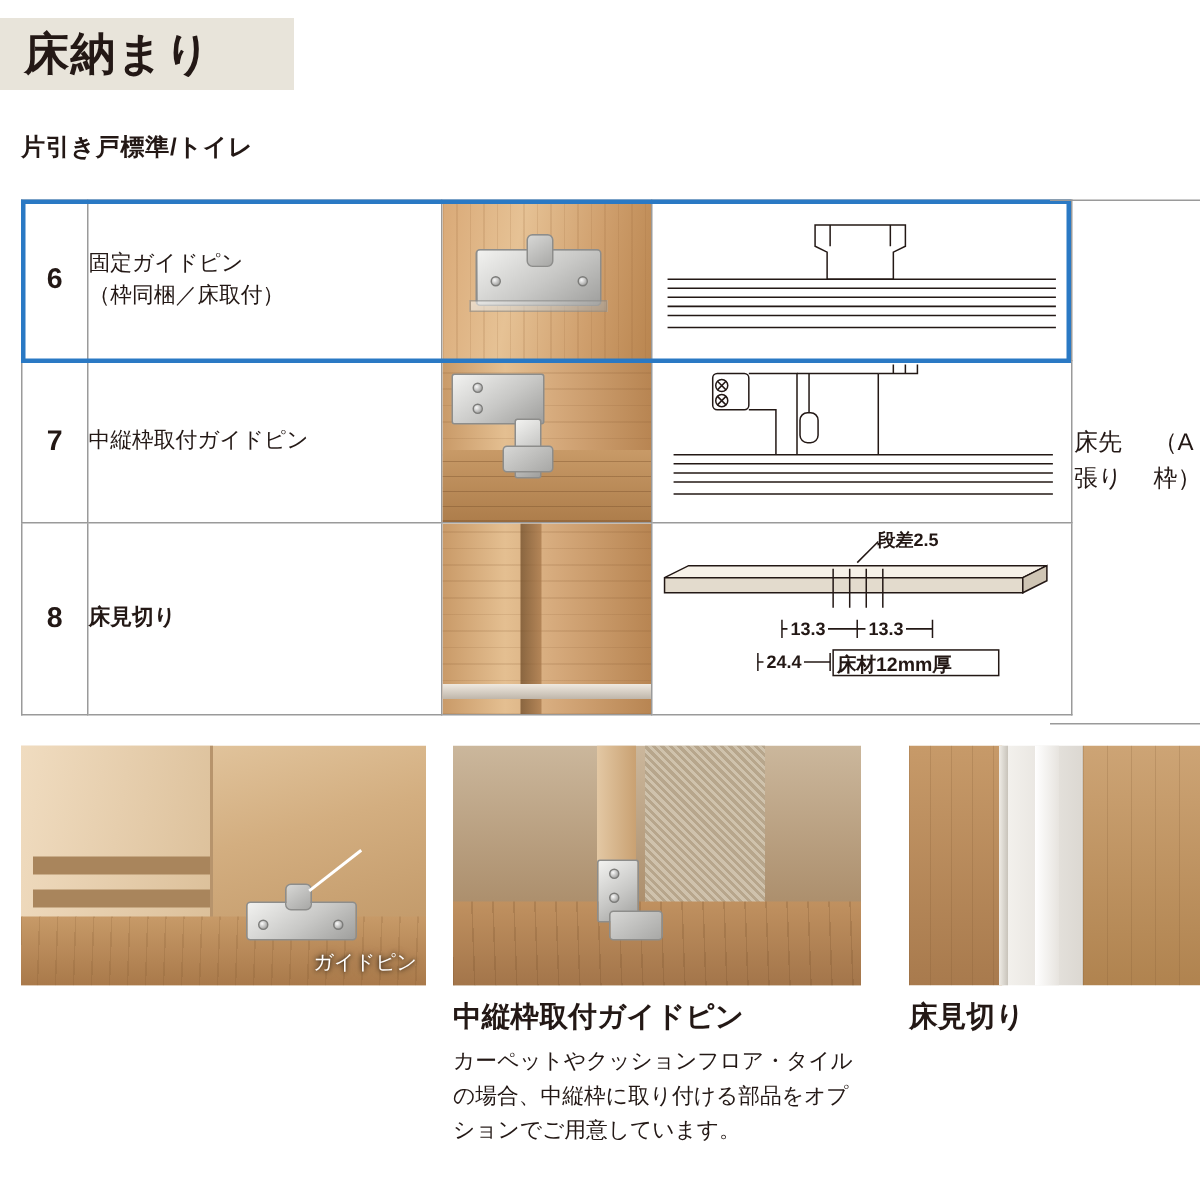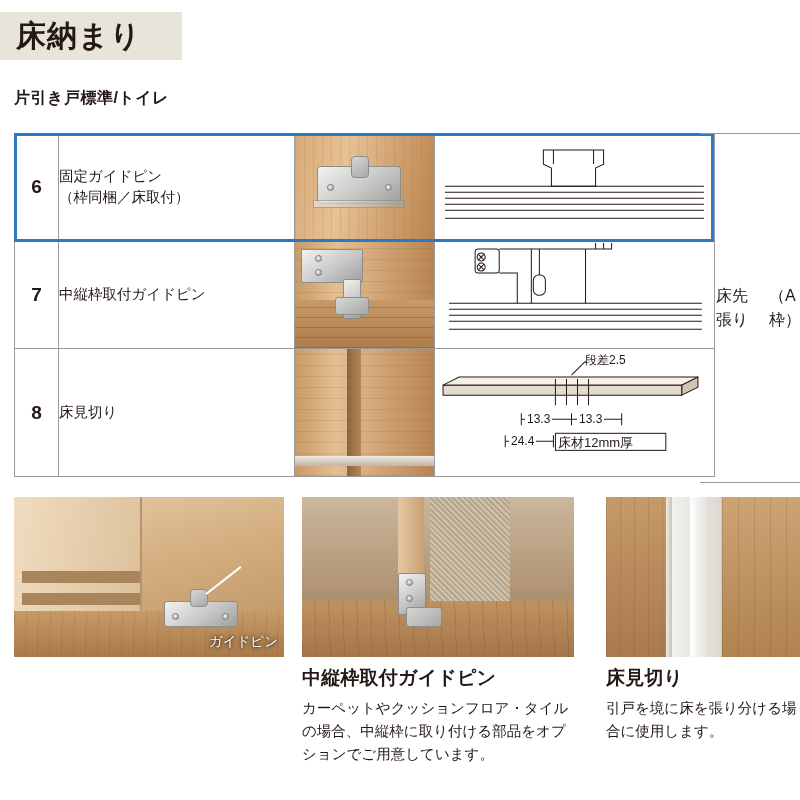--- a/index.html
+++ b/index.html
@@ -11,21 +11,21 @@
     font-family: "Liberation Sans", sans-serif;
     color: #231815;
     overflow: hidden;
     position: relative;
   }
 
   
   .header-band {
     position: absolute;
     left: 0; top: 12px;
-    width: 182px; height: 48px;
+    width: 196px; height: 48px;
     background: #e8e4da;
     display: flex;
     align-items: center;
   }
   .header-band .title {
     padding-left: 16px;
     font-size: 30px;
     font-weight: bold;
     letter-spacing: 1px;
     color: #231815;
@@ -57,21 +57,21 @@
     padding: 0;
     vertical-align: middle;
     background: #ffffff;
   }
   .col-no { width: 44px; text-align: center; font-size: 19px; font-weight: bold; }
   .col-name { width: 236px; font-size: 14.5px; line-height: 1.45; padding: 4px 8px; }
   .col-photo { width: 140px; padding: 0; }
   .col-diagram { width: 280px; padding: 0; }
   .row-1 td { height: 107px; }
   .row-2 td { height: 108px; }
-  .row-3 td { height: 128px; }
+  .row-3 td { height: 128px; font-weight: bold; }
 
   .cell-inner { position: relative; width: 100%; height: 100%; overflow: hidden; }
 
   
   .highlight {
     position: absolute;
     left: 0; top: 0;
     width: 700px; height: 109px;
     border: 3px solid #2a79c4;
     pointer-events: none;
@@ -390,16 +390,15 @@
 
   <div class="panel p3">
     <div class="photo">
       <div style="position:absolute;left:0;top:0;width:62px;height:100%;background:repeating-linear-gradient(90deg,rgba(120,82,44,.2) 0 1px,transparent 1px 14px),linear-gradient(180deg,#c79a69,#a87a4d);"></div>
       <div style="position:absolute;left:62px;top:0;width:54px;height:100%;background:linear-gradient(90deg,#f4f2ee,#dcd8d2);border-left:1px solid #cfcac2;border-right:1px solid #cfcac2;"></div>
       <div style="position:absolute;left:84px;top:0;width:16px;height:100%;background:linear-gradient(90deg,#ffffff,#e7e4df);"></div>
       <div style="position:absolute;left:116px;top:0;right:0;height:100%;background:repeating-linear-gradient(90deg,rgba(120,82,44,.2) 0 1px,transparent 1px 16px),linear-gradient(180deg,#cda475,#b0834f);"></div>
       <div style="position:absolute;left:60px;top:0;width:6px;height:100%;background:linear-gradient(90deg,#efece6,#c8c3ba);"></div>
     </div>
     <div class="panel-title">床見切り</div>
-    <div class="panel-desc">引戸を境に床を張り分ける場合に使用します。</div>
   </div>
 
 </div>
 
 </body></html>

